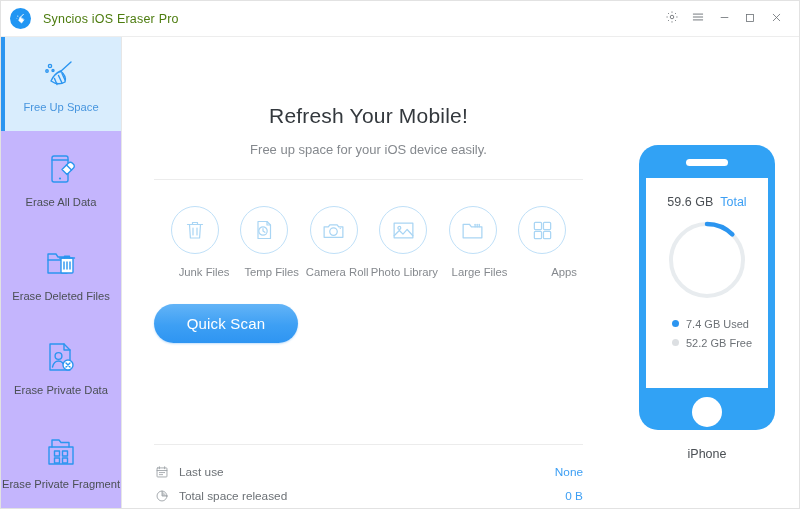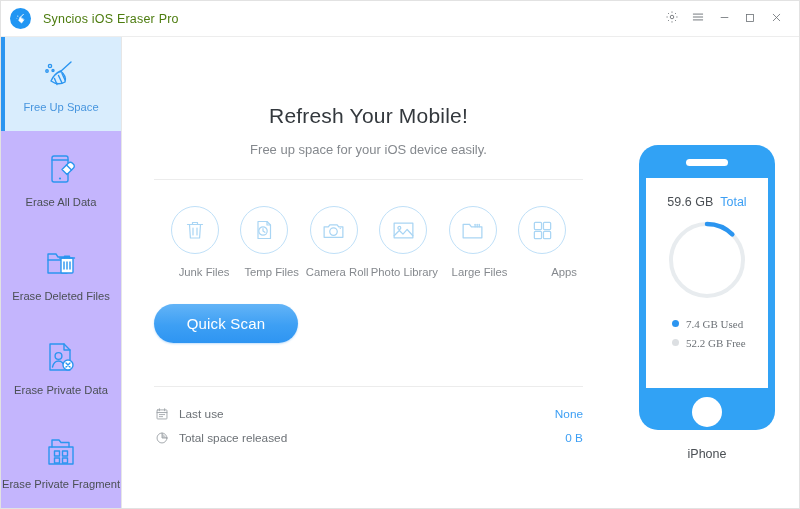--- a/index.html
+++ b/index.html
@@ -110,21 +110,21 @@
   .scan-btn {
     width: 144px; height: 39px; border-radius: 20px;
     background: linear-gradient(180deg,#63b4f7 0%,#3d9ff4 55%,#2e95f2 100%);
     color: #ffffff; font-size: 15px; border: none;
     display: flex; align-items: center; justify-content: center;
     cursor: pointer; letter-spacing: .2px;
     box-shadow: 0 1px 2px rgba(45,145,240,.30);
     font-family: "Liberation Sans", sans-serif;
   }
 
-  .stats { margin-top: auto; padding-bottom: 58px; }
+  .stats { margin-top: auto; }
   .stats-divider { height: 1px; background: #ececec; margin-bottom: 15px; }
   .stat-row {
     display: flex; align-items: center;
     height: 24px; font-size: 11.8px; color: #6c7176;
   }
   .stat-icon {
     width: 16px; height: 16px; margin-right: 9px;
     display: flex; align-items: center; justify-content: center;
     color: #9aa0a5; flex: 0 0 16px;
   }
@@ -152,21 +152,21 @@
     margin-top: 12px; position: relative;
     display: flex; flex-direction: column; align-items: center;
   }
   .total-row {
     margin-top: 17px; font-size: 12.5px; color: #4a4f54;
   }
   .total-row .total-word { color: #3d9ff4; margin-left: 7px; }
   .ring-wrap {
     margin-top: 9px; width: 84px; height: 84px; position: relative;
   }
-  .legend { margin-top: 12px; width: 100%; padding-left: 26px; font-family: Liberation Serif, serif; }
+  .legend { margin-top: 12px; width: 100%; padding-left: 26px; }
   .legend-row {
     display: flex; align-items: center; font-size: 11px;
     color: #6c7176; height: 19px;
   }
   .dot {
     width: 7px; height: 7px; border-radius: 50%;
     margin-right: 7px; flex: 0 0 7px;
   }
   .dot.used { background: #2b95f0; }
   .dot.free { background: #dcdfe2; }

